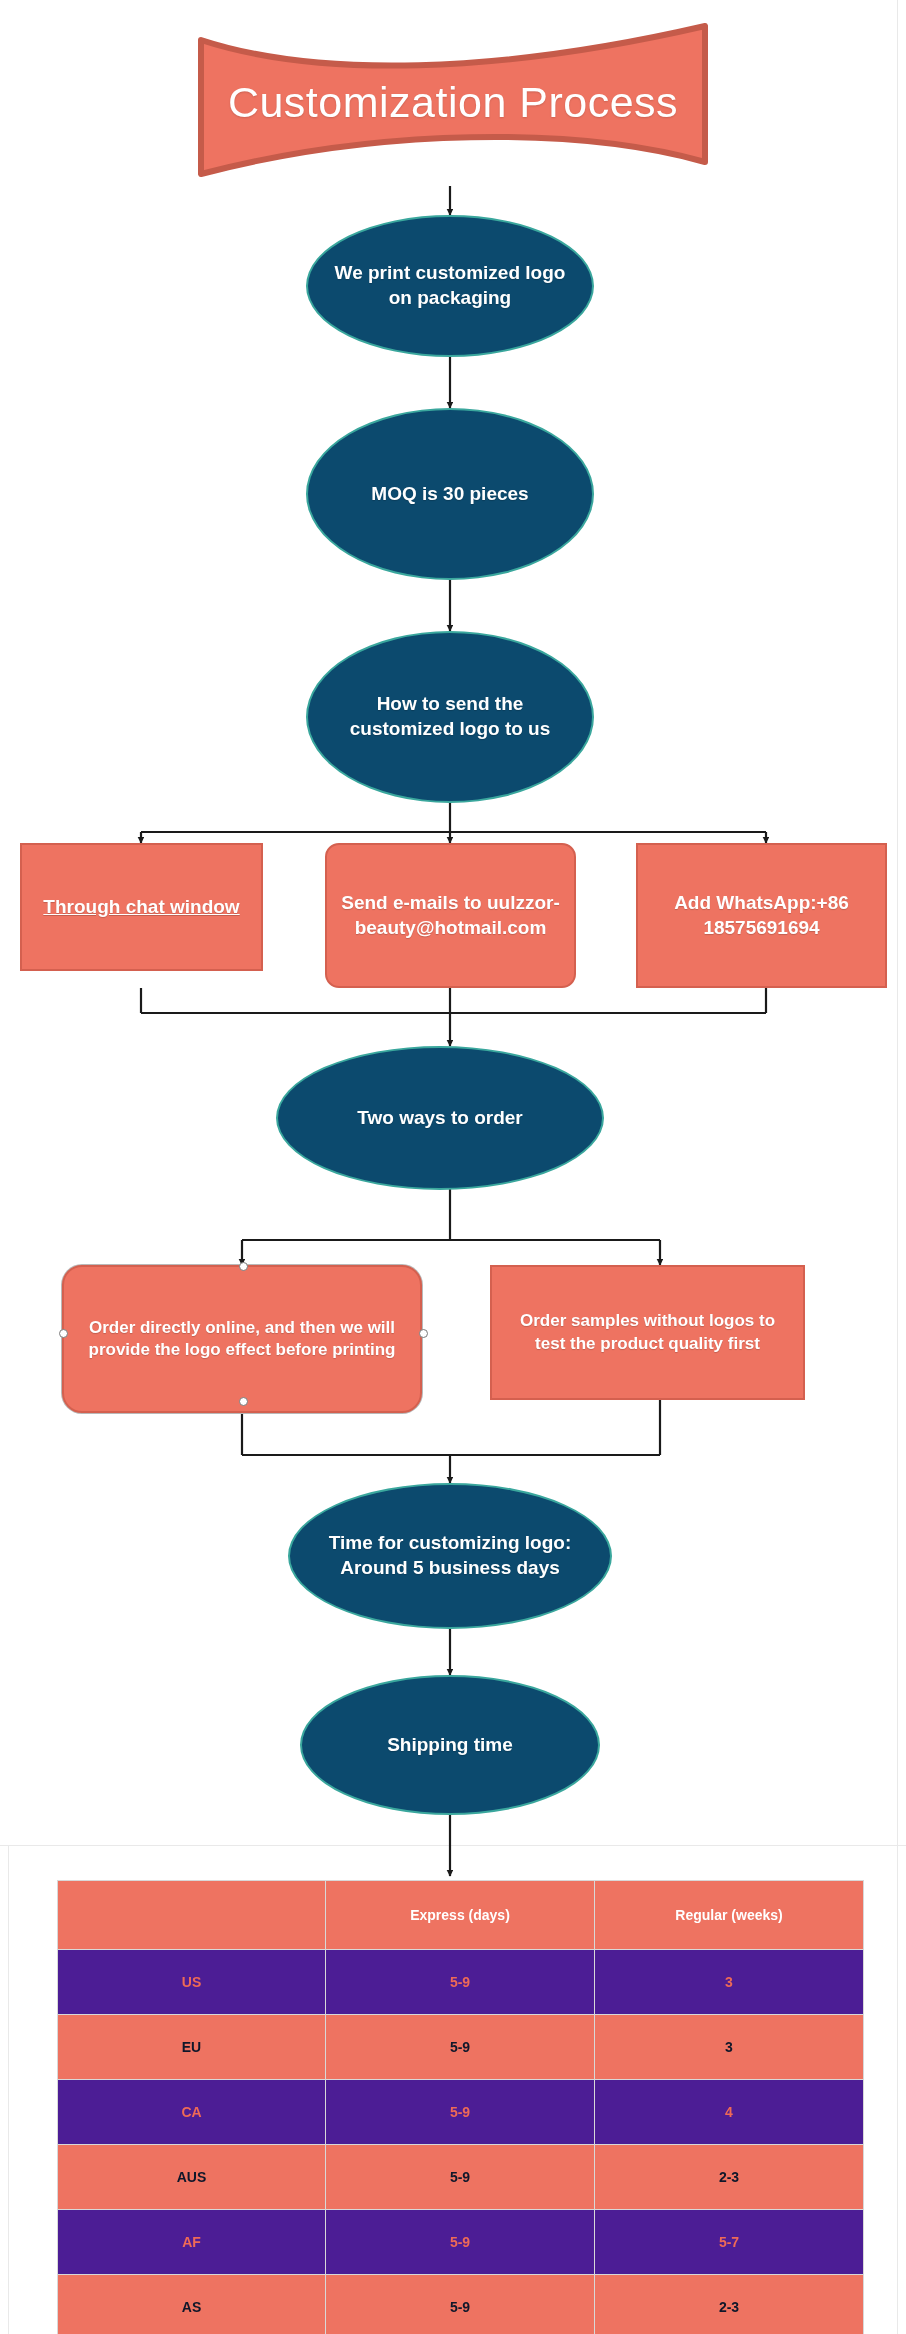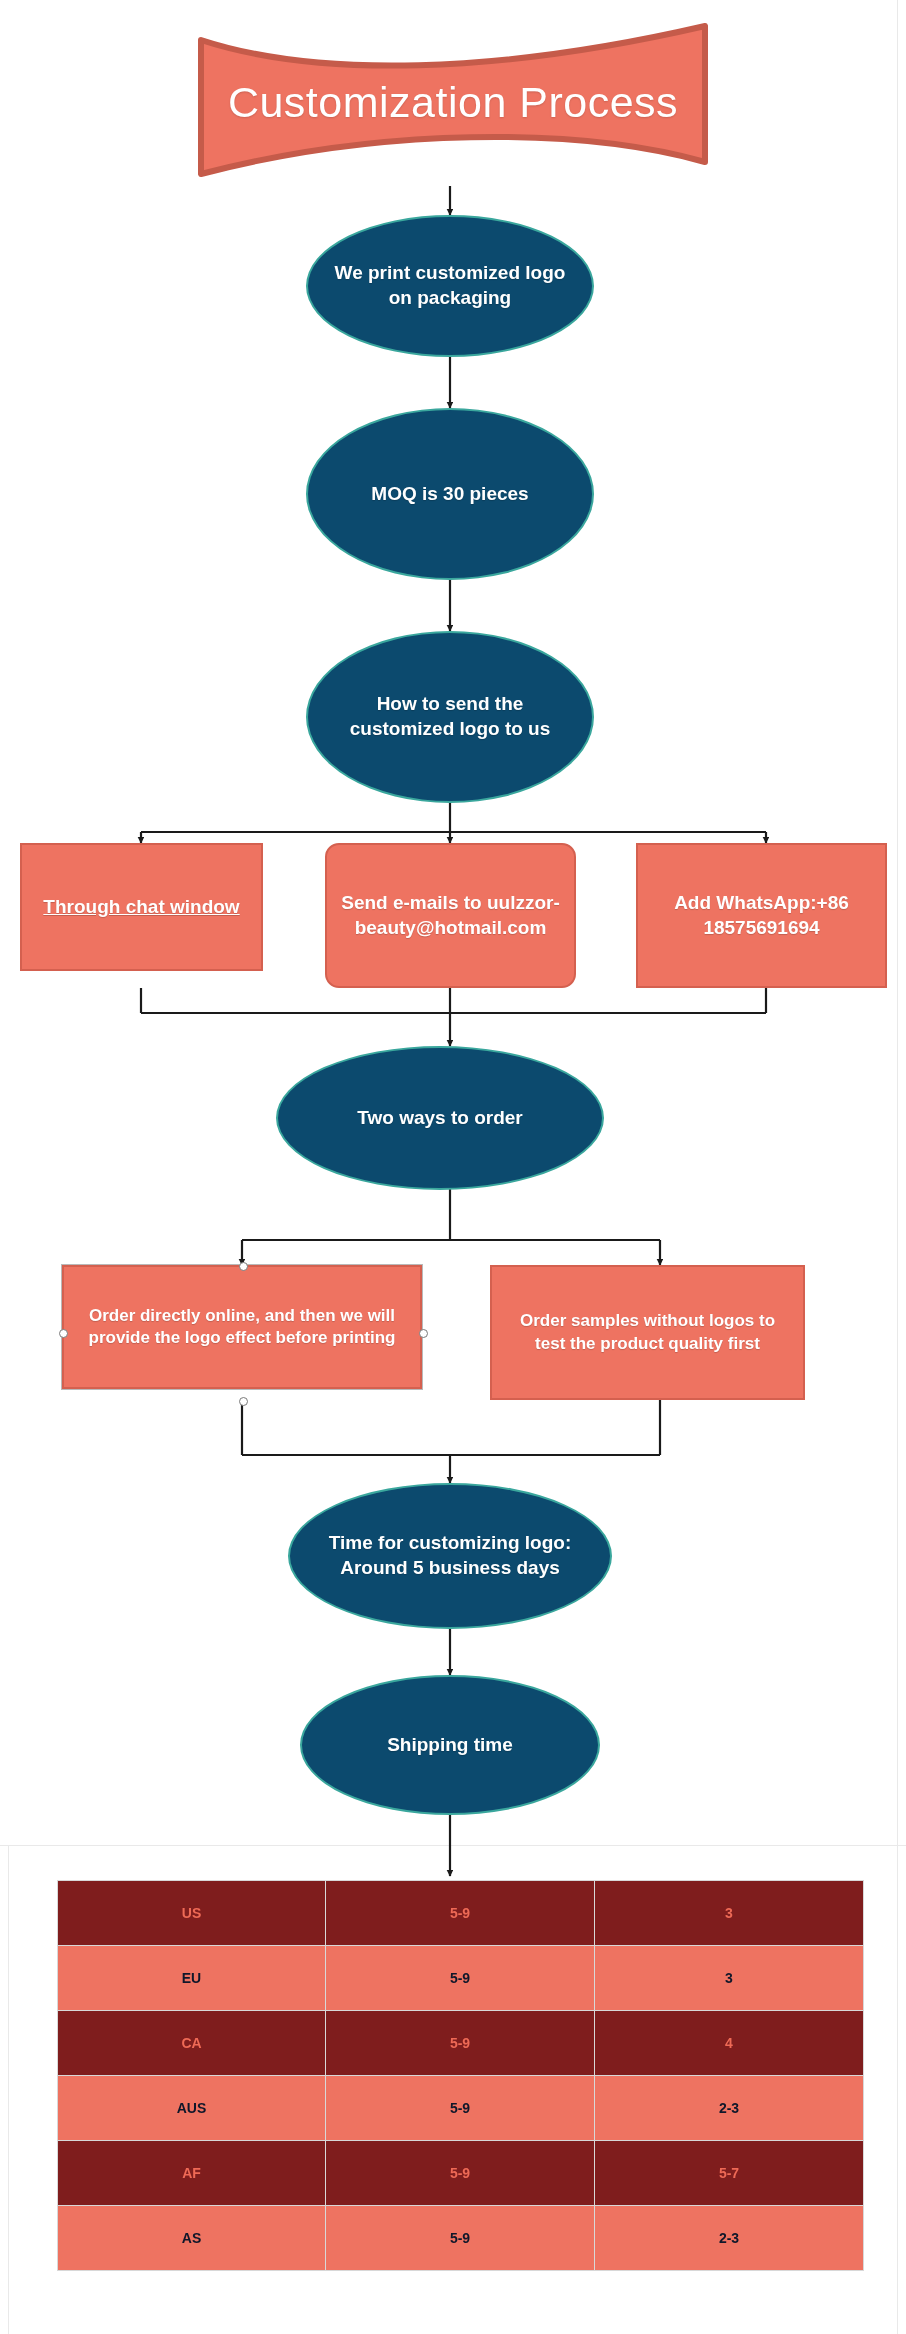--- a/index.html
+++ b/index.html
@@ -47,21 +47,21 @@
           border:1px solid #7a7a7a;border-radius:50%;}
 
   
   #ship-table{position:absolute;left:57px;top:1880px;width:806px;
               border-collapse:collapse;table-layout:fixed;}
   #ship-table td{
     height:62px;text-align:center;vertical-align:middle;
     font-size:14px;font-weight:bold;border:1px solid #d8d8d8;
   }
   #ship-table tr.head td{background:#ee7361;color:#ffffff;height:66px;}
-  #ship-table tr.odd td{background:#7f1d1d;color:#ee6a56;}
+  #ship-table tr.odd td{background:#4c1d95;color:#ee6a56;}
   #ship-table tr.even td{background:#ee7361;color:#0f172a;}
   #ship-table col.c1{width:268px;}
   #ship-table col.c2{width:269px;}
   #ship-table col.c3{width:269px;}
 
   svg.lines{position:absolute;left:0;top:0;width:906px;height:2334px;
             pointer-events:none;}
 </style>
 </head>
 <body>
@@ -130,35 +130,40 @@
   <div class="node ellipse" style="left:288px;top:1483px;width:324px;height:146px;font-size:19px;padding:0 22px;">Time for customizing logo: Around 5 business days</div>
 
   <div class="node ellipse" style="left:300px;top:1675px;width:300px;height:140px;font-size:19px;padding:0 26px;">Shipping time</div>
 
   <div class="node rect" style="left:20px;top:843px;width:243px;height:128px;font-size:19px;padding:0 18px;text-decoration:underline;">Through chat window</div>
 
   <div class="node rect" style="left:325px;top:843px;width:251px;height:145px;font-size:19px;padding:0 10px;border-radius:14px;">Send e-mails to uulzzor-beauty@hotmail.com</div>
 
   <div class="node rect" style="left:636px;top:843px;width:251px;height:145px;font-size:19px;padding:0 12px;">Add WhatsApp:+86 18575691694</div>
 
-  <div class="node rect selected" style="left:62px;top:1265px;width:360px;height:124px;font-size:17px;padding:0 14px;">Order directly online, and then we will provide the logo effect before printing</div>
+  <div class="node rect selected" style="left:62px;top:1265px;width:360px;height:148px;font-size:17px;padding:0 14px;border-radius:20px;">Order directly online, and then we will provide the logo effect before printing</div>
   <div class="handle" style="left:239px;top:1262px;"></div>
   <div class="handle" style="left:59px;top:1329px;"></div>
   <div class="handle" style="left:419px;top:1329px;"></div>
   <div class="handle" style="left:239px;top:1397px;"></div>
 
   <div class="node rect" style="left:490px;top:1265px;width:315px;height:135px;font-size:17px;padding:0 14px;">Order samples without logos to test the product quality first</div>
 
   <table id="ship-table">
     <colgroup>
         <col class="c1">
         <col class="c2">
         <col class="c3">
       </colgroup>
     <tbody>
+      <tr class="head">
+        <td></td>
+        <td>Express (days)</td>
+        <td>Regular (weeks)</td>
+      </tr>
       <tr class="odd">
         <td>US</td>
         <td>5-9</td>
         <td>3</td>
       </tr>
       <tr class="even">
         <td>EU</td>
         <td>5-9</td>
         <td>3</td>
       </tr>

